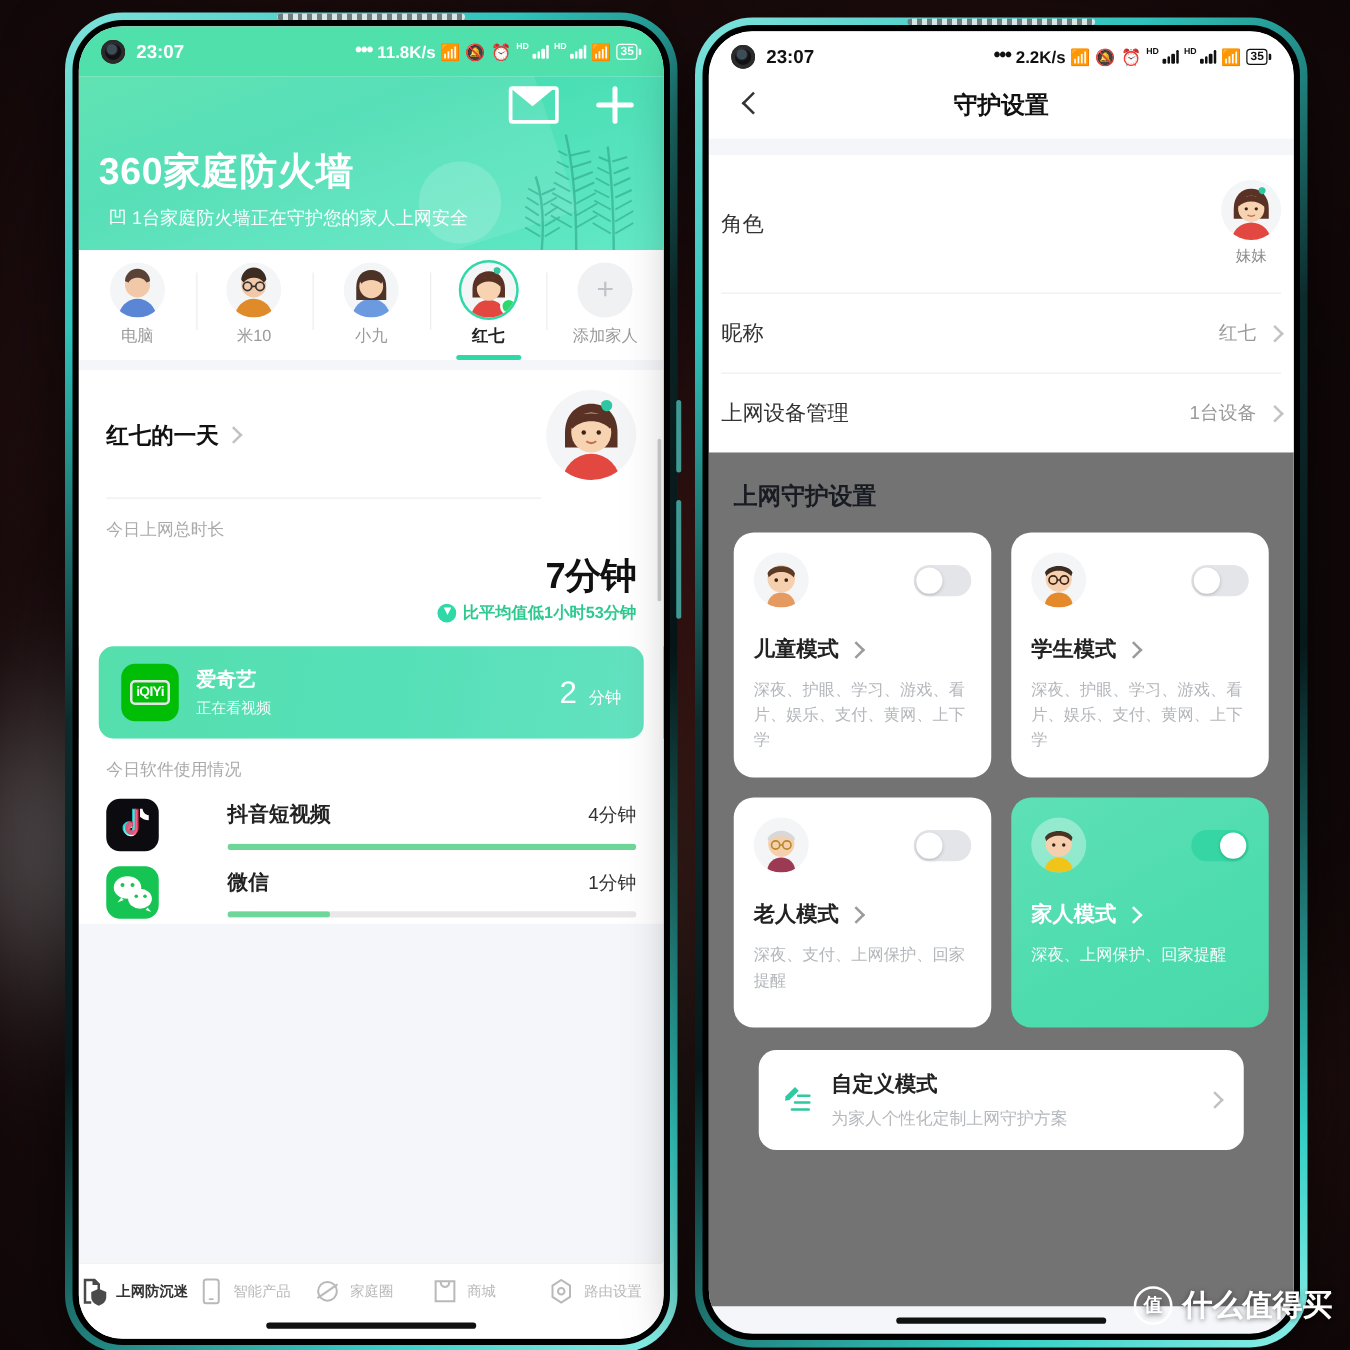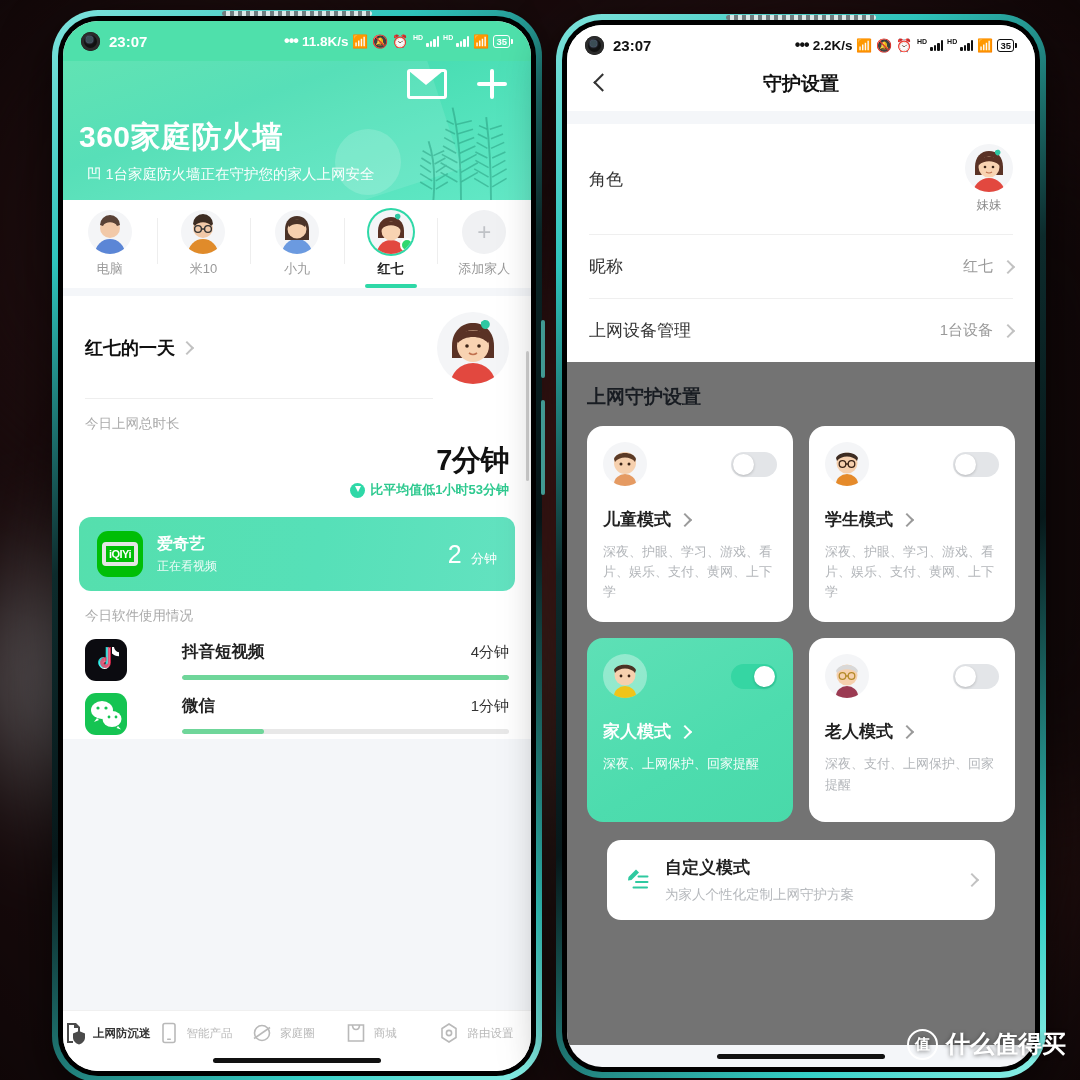--- a/index.html
+++ b/index.html
@@ -104,21 +104,21 @@
   .delta{display:flex;align-items:center;gap:5px;font-size:13px;font-weight:700;color:#2ec98f;padding-bottom:4px;}
   .darrow{width:15px;height:15px;border-radius:50%;background:#2ed8a7;position:relative;}
   .darrow:after{content:"";position:absolute;left:4.5px;top:3.5px;width:0;height:0;
      border-left:3px solid transparent;border-right:3px solid transparent;border-top:6px solid #fff;}
 
   .nowcard{margin:0 16px;border-radius:12px;background:linear-gradient(100deg,#55dfad,#56e0b8 55%,#63e2c0);
      display:flex;align-items:center;padding:14px 18px;color:#fff;}
   .appicon{width:46px;height:46px;border-radius:11px;display:flex;align-items:center;justify-content:center;
      flex:0 0 auto;font-weight:700;}
   .iqiyi{background:#00be06;color:#fff;font-size:11px;letter-spacing:-.5px;}
-  .iqiyi span{border:4px solid #e5e5e5;border-radius:4px;padding:2px 3px;}
+  .iqiyi span{border:2px solid #e5e5e5;border-radius:4px;padding:2px 3px;}
   .nowtxt{margin-left:14px;flex:1;}
   .nowname{font-size:16px;font-weight:700;}
   .nowsub{font-size:12px;opacity:.9;margin-top:3px;}
   .nowmin{font-size:25px;font-weight:400;}
   .nowunit{font-size:13px;margin-left:5px;}
 
   .usage-h{font-size:13.5px;color:#aaa;padding:16px 0 6px;}
   .urow{padding:8px 0 4px;display:flex;gap:14px;align-items:flex-start;}
   .uicon{width:42px;height:42px;border-radius:11px;flex:0 0 auto;position:relative;overflow:hidden;}
   .tiktok{background:#0b0b10;}
@@ -141,21 +141,21 @@
   .homebar{height:22px;display:flex;align-items:center;justify-content:center;background:#fff;}
   .homebar i{display:block;width:168px;height:5px;border-radius:3px;background:#111;}
 
   
   .r-head{display:flex;align-items:center;padding:6px 20px 14px;background:#fff;}
   .back{width:26px;height:26px;position:relative;}
   .back:before{content:"";position:absolute;left:9px;top:5px;width:11px;height:11px;
      border-left:2.5px solid #333;border-bottom:2.5px solid #333;transform:rotate(45deg);}
   .r-title{flex:1;text-align:center;font-size:19px;font-weight:700;color:#111;margin-left:-26px;}
   .r-gap{height:13px;background:#f4f6f9;}
-  .r-list{background:#fff;padding:0 22px;}
+  .r-list{background:#fff;padding:0 10px;}
   .r-row{display:flex;align-items:center;justify-content:space-between;padding:20px 0;position:relative;}
   .r-row + .r-row{border-top:1px solid #efefef;}
   .r-label{font-size:17px;color:#333;}
   .r-val{font-size:15px;color:#9a9a9a;display:flex;align-items:center;gap:10px;}
   .chev{width:8px;height:8px;border-right:2px solid #c2c2c2;border-top:2px solid #c2c2c2;
      transform:rotate(45deg);display:inline-block;}
   .role-wrap{display:flex;flex-direction:column;align-items:center;gap:5px;}
   .role-av{width:48px;height:48px;border-radius:50%;background:#f4f5f7;overflow:hidden;position:relative;}
   .role-name{font-size:12.5px;color:#8c8c8c;}
 
@@ -606,42 +606,20 @@
                   <i></i>
                 </div>
             </div>
             <div class="mname">
               <span>学生模式</span>
               <span class="mchev"></span>
             </div>
             <div class="mdesc">深夜、护眼、学习、游戏、看片、娱乐、支付、黄网、上下学</div>
           </div>
 
-          <div class="mcard on">
-            <div class="mtop">
-              <div class="mav">
-                <svg viewBox="0 0 44 44">
-                    <ellipse cx="22" cy="42" rx="11" ry="10" fill="#f0c419"></ellipse>
-                    <circle cx="22" cy="21" r="10.5" fill="#f6d0ae"></circle>
-                    <path d="M11 16c3-7 19-7 22 0l-1 3c-4-6-16-6-20 0z" fill="#4a3224"></path>
-                    <circle cx="18" cy="22" r="1.4" fill="#3b2417"></circle>
-                    <circle cx="26" cy="22" r="1.4" fill="#3b2417"></circle>
-                  </svg>
-              </div>
-              <div class="tgl on">
-                  <i></i>
-                </div>
-            </div>
-            <div class="mname">
-              <span>家人模式</span>
-              <span class="mchev"></span>
-            </div>
-            <div class="mdesc">深夜、上网保护、回家提醒</div>
-          </div>
-
           <div class="mcard">
             <div class="mtop">
               <div class="mav">
                 <svg viewBox="0 0 44 44">
                     <ellipse cx="22" cy="42" rx="11" ry="10" fill="#9b3a52"></ellipse>
                     <circle cx="22" cy="21" r="10.5" fill="#f6d0ae"></circle>
                     <path d="M11 17c3-8 19-8 22 0l-1 2c-4-5-16-5-20 0z" fill="#d8d8d8"></path>
                     <g fill="none" stroke="#b58a2a" stroke-width="1.3">
                       <circle cx="17.5" cy="22" r="3.3"></circle>
                       <circle cx="26.5" cy="22" r="3.3"></circle>
@@ -652,20 +630,42 @@
               <div class="tgl">
                   <i></i>
                 </div>
             </div>
             <div class="mname">
               <span>老人模式</span>
               <span class="mchev"></span>
             </div>
             <div class="mdesc">深夜、支付、上网保护、回家提醒</div>
           </div>
+
+          <div class="mcard on">
+            <div class="mtop">
+              <div class="mav">
+                <svg viewBox="0 0 44 44">
+                    <ellipse cx="22" cy="42" rx="11" ry="10" fill="#f0c419"></ellipse>
+                    <circle cx="22" cy="21" r="10.5" fill="#f6d0ae"></circle>
+                    <path d="M11 16c3-7 19-7 22 0l-1 3c-4-6-16-6-20 0z" fill="#4a3224"></path>
+                    <circle cx="18" cy="22" r="1.4" fill="#3b2417"></circle>
+                    <circle cx="26" cy="22" r="1.4" fill="#3b2417"></circle>
+                  </svg>
+              </div>
+              <div class="tgl on">
+                  <i></i>
+                </div>
+            </div>
+            <div class="mname">
+              <span>家人模式</span>
+              <span class="mchev"></span>
+            </div>
+            <div class="mdesc">深夜、上网保护、回家提醒</div>
+          </div>
         </div>
 
         <div class="custom">
           <svg class="pen" viewBox="0 0 26 26">
             <path d="M11 2.5l3 3-7.5 7.5-3.5.5.5-3.5z" fill="#2ec9a0"></path>
             <g stroke="#2ec9a0" stroke-width="2" stroke-linecap="round">
               <path d="M13.5 9.5h9M11 15h11.5M8.5 20.5H22"></path>
             </g>
           </svg>
           <div class="cust-b">

